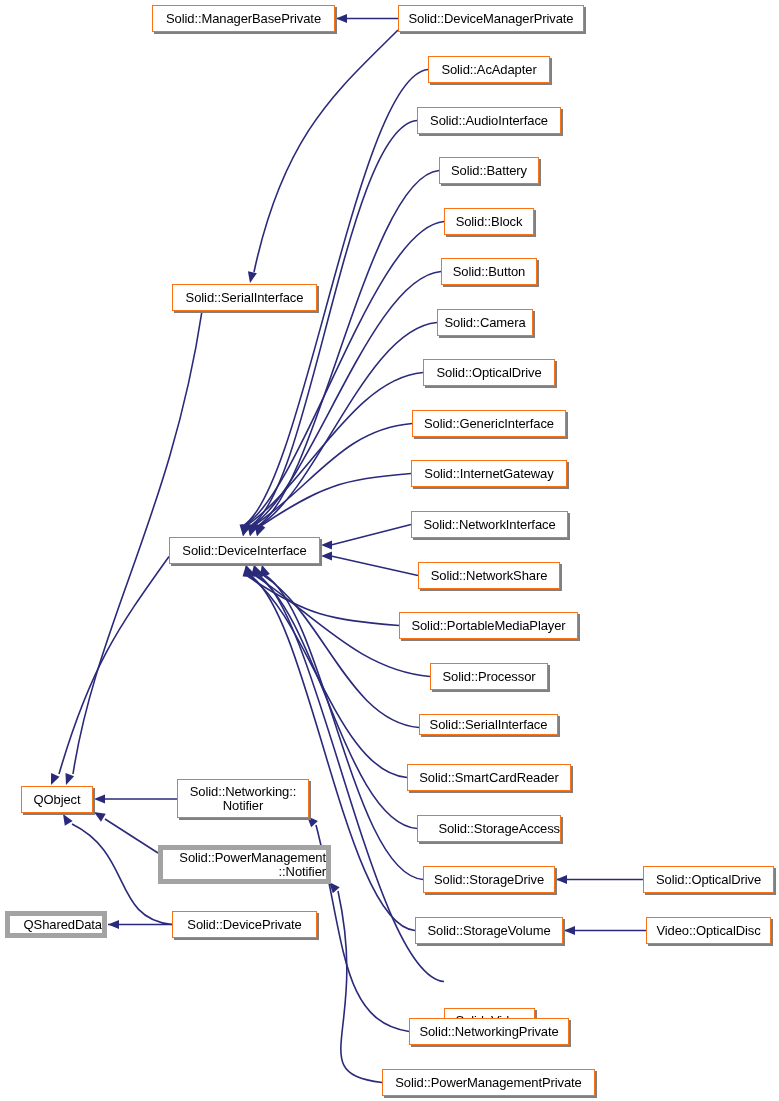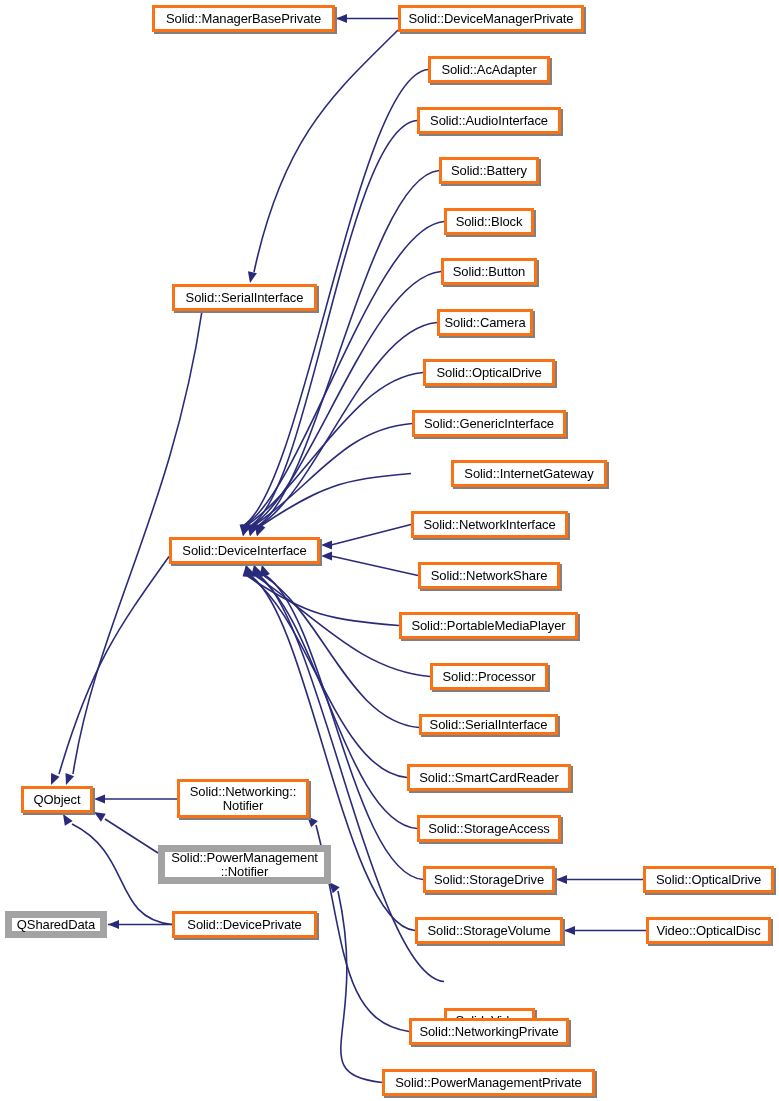--- a/index.html
+++ b/index.html
@@ -21,37 +21,38 @@
     position: absolute;
     left: 0;
     top: 0;
     width: 779px;
     height: 1101px;
   }
   .node {
     position: absolute;
     box-sizing: border-box;
     background: #ffffff;
-    border: 3px solid #f97316;
+    border: 1px solid #f97316;
     outline: 1px solid #808080;
     outline-offset: 0px;
     display: flex;
     align-items: center;
     justify-content: center;
     text-align: center;
     color: #000000;
     font-size: 13px;
     line-height: 14px;
     font-family: "Liberation Sans", sans-serif;
     white-space: pre-line;
     letter-spacing: -0.1px;
   }
   .node.plain {
     outline: none;
-    border: 7px solid #a3a3a3;
+    border: 5px solid #a3a3a3;
+    text-align: right;
   }
   .node-label {
     display: block;
     width: 100%;
     white-space: pre-line;
   }
 </style>
 </head>
 <body>
 
@@ -124,28 +125,28 @@
       <div class="node" style="left: 152px; top: 5px; width: 183px; height: 27px; box-shadow: rgb(128, 128, 128) 2px 2px 0px 0px; outline: none;"><span class="node-label">Solid::ManagerBasePrivate</span></div>
       <div class="node" style="left: 398px; top: 5px; width: 186px; height: 27px; box-shadow: rgb(128, 128, 128) 2px 2px 0px 0px; outline: none;"><span class="node-label">Solid::DeviceManagerPrivate</span></div>
       <div class="node" style="left: 428px; top: 56px; width: 122px; height: 27px; box-shadow: rgb(128, 128, 128) 2px 2px 0px 0px; outline: none;"><span class="node-label">Solid::AcAdapter</span></div>
       <div class="node" style="left: 417px; top: 107px; width: 144px; height: 27px; box-shadow: rgb(128, 128, 128) 2px 2px 0px 0px; outline: none;"><span class="node-label">Solid::AudioInterface</span></div>
       <div class="node" style="left: 439px; top: 157px; width: 100px; height: 27px; box-shadow: rgb(128, 128, 128) 2px 2px 0px 0px; outline: none;"><span class="node-label">Solid::Battery</span></div>
       <div class="node" style="left: 444px; top: 208px; width: 90px; height: 27px; box-shadow: rgb(128, 128, 128) 2px 2px 0px 0px; outline: none;"><span class="node-label">Solid::Block</span></div>
       <div class="node" style="left: 441px; top: 258px; width: 96px; height: 27px; box-shadow: rgb(128, 128, 128) 2px 2px 0px 0px; outline: none;"><span class="node-label">Solid::Button</span></div>
       <div class="node" style="left: 437px; top: 309px; width: 96px; height: 27px; box-shadow: rgb(128, 128, 128) 2px 2px 0px 0px; outline: none;"><span class="node-label">Solid::Camera</span></div>
       <div class="node" style="left: 423px; top: 359px; width: 132px; height: 27px; box-shadow: rgb(128, 128, 128) 2px 2px 0px 0px; outline: none;"><span class="node-label">Solid::OpticalDrive</span></div>
       <div class="node" style="left: 412px; top: 410px; width: 154px; height: 27px; box-shadow: rgb(128, 128, 128) 2px 2px 0px 0px; outline: none;"><span class="node-label">Solid::GenericInterface</span></div>
-      <div class="node" style="left: 411px; top: 460px; width: 156px; height: 27px; box-shadow: rgb(128, 128, 128) 2px 2px 0px 0px; outline: none; margin-left: 40px;"><span class="node-label">Solid::InternetGateway</span></div>
+      <div class="node" style="left: 411px; top: 460px; width: 156px; height: 27px; box-shadow: rgb(128, 128, 128) 2px 2px 0px 0px; outline: none;"><span class="node-label">Solid::InternetGateway</span></div>
       <div class="node" style="left: 411px; top: 511px; width: 157px; height: 27px; box-shadow: rgb(128, 128, 128) 2px 2px 0px 0px; outline: none;"><span class="node-label">Solid::NetworkInterface</span></div>
       <div class="node" style="left: 418px; top: 562px; width: 142px; height: 27px; box-shadow: rgb(128, 128, 128) 2px 2px 0px 0px; outline: none;"><span class="node-label">Solid::NetworkShare</span></div>
       <div class="node" style="left: 399px; top: 612px; width: 179px; height: 27px; box-shadow: rgb(128, 128, 128) 2px 2px 0px 0px; outline: none;"><span class="node-label">Solid::PortableMediaPlayer</span></div>
       <div class="node" style="left: 430px; top: 663px; width: 118px; height: 27px; box-shadow: rgb(128, 128, 128) 2px 2px 0px 0px; outline: none;"><span class="node-label">Solid::Processor</span></div>
       <div class="node" style="left: 419px; top: 714px; width: 139px; height: 21px; box-shadow: rgb(128, 128, 128) 2px 2px 0px 0px; outline: none;"><span class="node-label">Solid::SerialInterface</span></div>
       <div class="node" style="left: 407px; top: 764px; width: 164px; height: 27px; box-shadow: rgb(128, 128, 128) 2px 2px 0px 0px; outline: none;"><span class="node-label">Solid::SmartCardReader</span></div>
-      <div class="node" style="left: 417px; top: 815px; width: 144px; height: 27px; box-shadow: rgb(128, 128, 128) 2px 2px 0px 0px; outline: none;"><span class="node-label">Solid::StorageAccess</span></div>
+      <div class="node" style="left: 417px; top: 815px; width: 144px; height: 27px; box-shadow: rgb(128, 128, 128) 2px 2px 0px 0px; outline: none; text-align: right;"><span class="node-label">Solid::StorageAccess</span></div>
       <div class="node" style="left: 423px; top: 866px; width: 132px; height: 27px; box-shadow: rgb(128, 128, 128) 2px 2px 0px 0px; outline: none;"><span class="node-label">Solid::StorageDrive</span></div>
       <div class="node" style="left: 415px; top: 917px; width: 148px; height: 27px; box-shadow: rgb(128, 128, 128) 2px 2px 0px 0px; outline: none;"><span class="node-label">Solid::StorageVolume</span></div>
       <div class="node" style="left: 444px; top: 968px; width: 91px; height: 25px; box-shadow: rgb(128, 128, 128) 2px 2px 0px 0px; outline: none; margin-top: 40px;"><span class="node-label">Solid::Video</span></div>
       <div class="node" style="left: 409px; top: 1018px; width: 160px; height: 27px; box-shadow: rgb(128, 128, 128) 2px 2px 0px 0px; outline: none;"><span class="node-label">Solid::NetworkingPrivate</span></div>
       <div class="node" style="left: 382px; top: 1069px; width: 213px; height: 27px; box-shadow: rgb(128, 128, 128) 2px 2px 0px 0px; outline: none;"><span class="node-label">Solid::PowerManagementPrivate</span></div>
       <div class="node" style="left: 172px; top: 284px; width: 145px; height: 27px; box-shadow: rgb(128, 128, 128) 2px 2px 0px 0px; outline: none;"><span class="node-label">Solid::SerialInterface</span></div>
       <div class="node" style="left: 169px; top: 537px; width: 151px; height: 27px; box-shadow: rgb(128, 128, 128) 2px 2px 0px 0px; outline: none;"><span class="node-label">Solid::DeviceInterface</span></div>
       <div class="node" style="left: 21px; top: 786px; width: 72px; height: 27px; box-shadow: rgb(128, 128, 128) 2px 2px 0px 0px; outline: none;"><span class="node-label">QObject</span></div>
       <div class="node" style="left: 177px; top: 779px; width: 132px; height: 39px; box-shadow: rgb(128, 128, 128) 2px 2px 0px 0px; outline: none;"><span class="node-label">Solid::Networking::
 Notifier</span></div>

